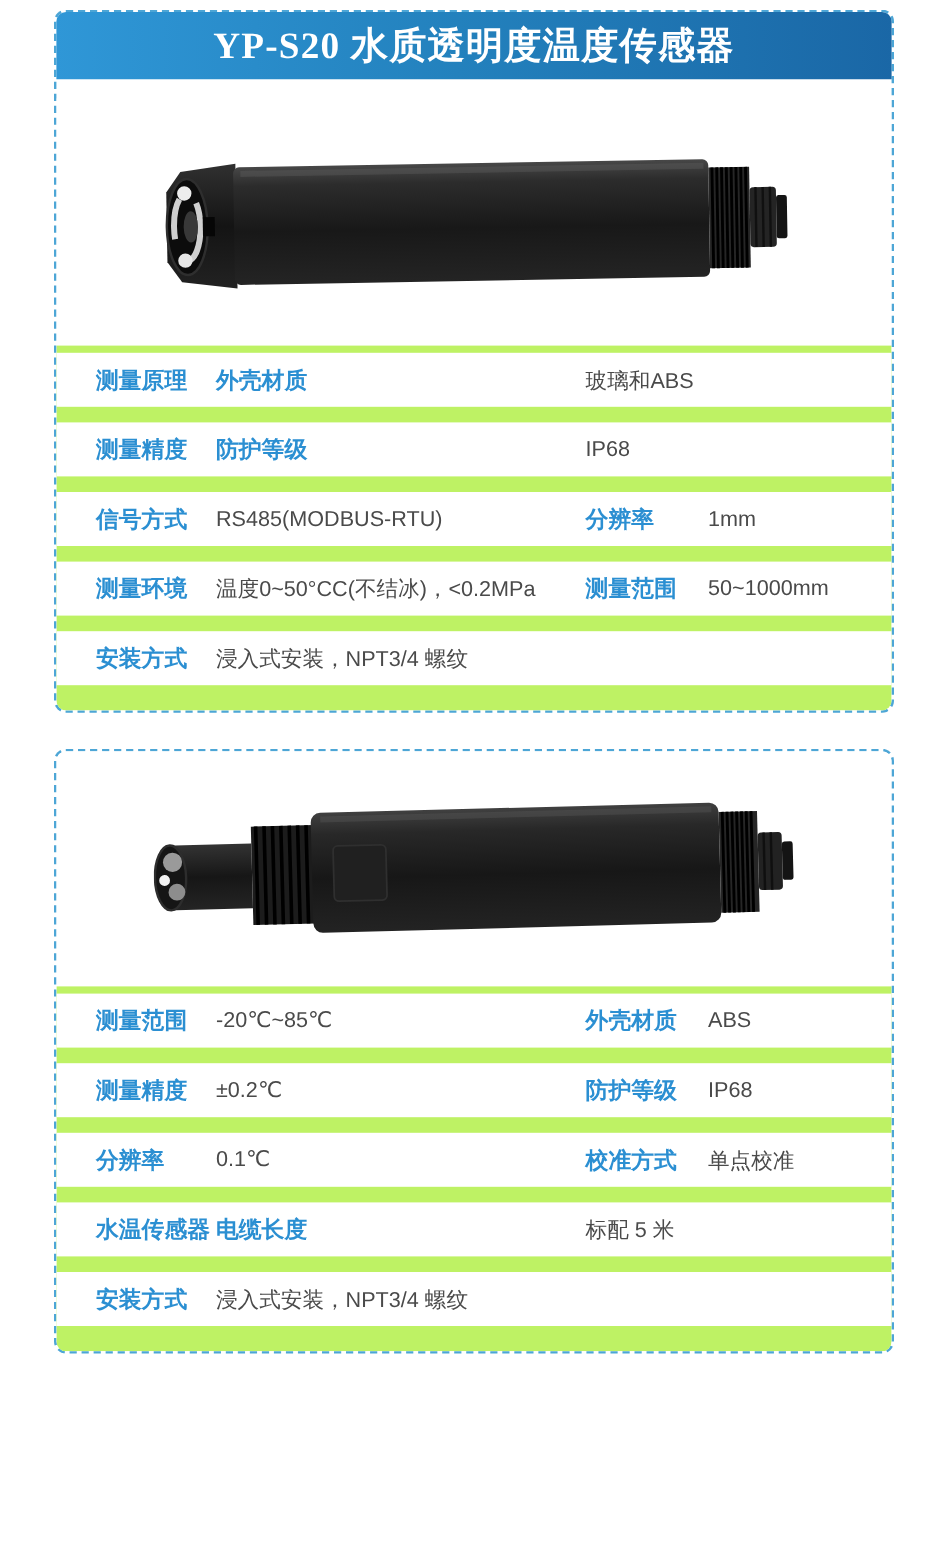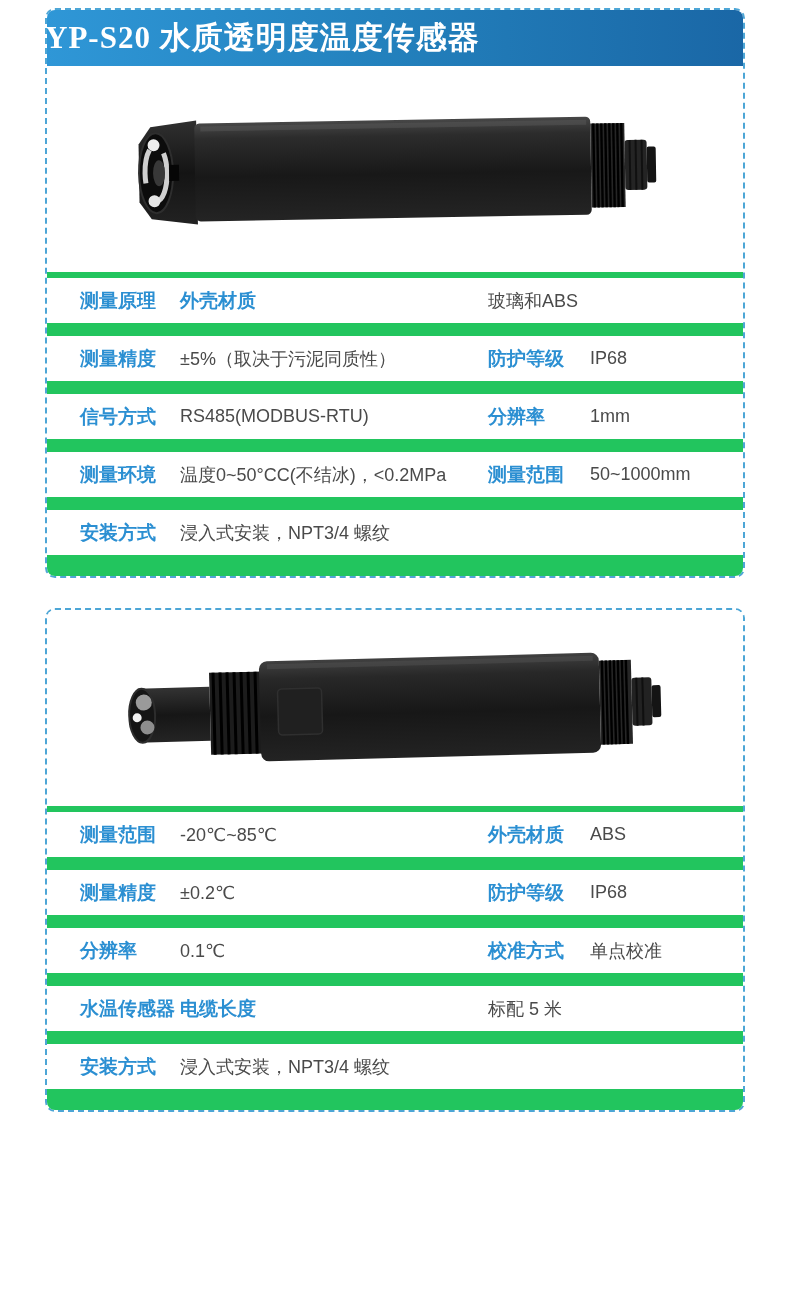--- a/index.html
+++ b/index.html
@@ -10,45 +10,45 @@
     margin:0 45px;
     border:2px dashed #4da6d6;
     border-radius:10px;
     background:#ffffff;
     overflow:hidden;
   }
   .card.first{margin-top:8px;}
   .card.second{margin-top:30px;}
 
   .banner{
-    margin:-2px -2px 0 -2px;
+    margin:-2px -2px 16px -2px;
     height:58px;
     border-radius:8px 8px 0 0;
     background:linear-gradient(90deg,#2f97d7 0%,#2381bd 48%,#1a67a6 100%);
-    display:flex;align-items:center;
+    display:flex;align-items:center;justify-content:center;
   }
   .banner h1{
     margin:0;
     color:#ffffff;
     font-family:"Liberation Serif","DejaVu Serif",serif;
     font-size:31px;
     font-weight:700;
     letter-spacing:1px;
     line-height:1;
   }
 
   .img-area{display:flex;align-items:center;justify-content:center;background:#fff;}
   .img-area.a1{height:206px;}
   .img-area.a2{height:196px;}
   .sensor-svg{display:block;}
   .tilt1{transform:rotate(-1deg);}
   .tilt2{transform:rotate(-1.5deg);}
 
   .spec-table{
-    background:#22c55e;
+    background:#bef264;
     padding:6px 0 8px 0;
   }
   .spec-row{
     height:45px;
     background:#ffffff;
     margin-bottom:13px;
     display:grid;
     grid-template-columns:100px 308px 102px 1fr;
     align-items:center;
     padding-left:33px;
@@ -127,21 +127,20 @@
     </div>
 
     <div class="spec-table">
       <div class="spec-row">
         <span class="lab">测量原理</span>
         <span class="lab">外壳材质</span>
         <span class="val">玻璃和ABS</span>
       </div>
       <div class="spec-row">
         <span class="lab">测量精度</span>
-        <span class="val">±5%（取决于污泥同质性）</span>
         <span class="lab">防护等级</span>
         <span class="val">IP68</span>
       </div>
       <div class="spec-row">
         <span class="lab">信号方式</span>
         <span class="val">RS485(MODBUS-RTU)</span>
         <span class="lab">分辨率</span>
         <span class="val">1mm</span>
       </div>
       <div class="spec-row">

